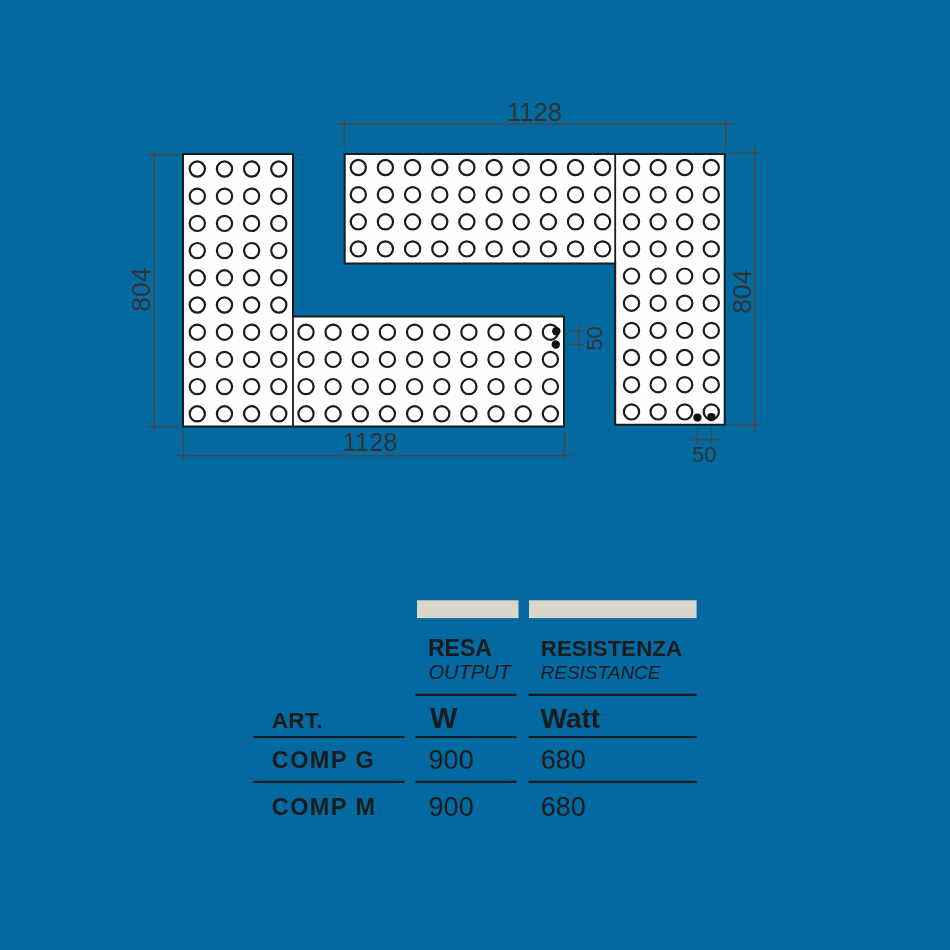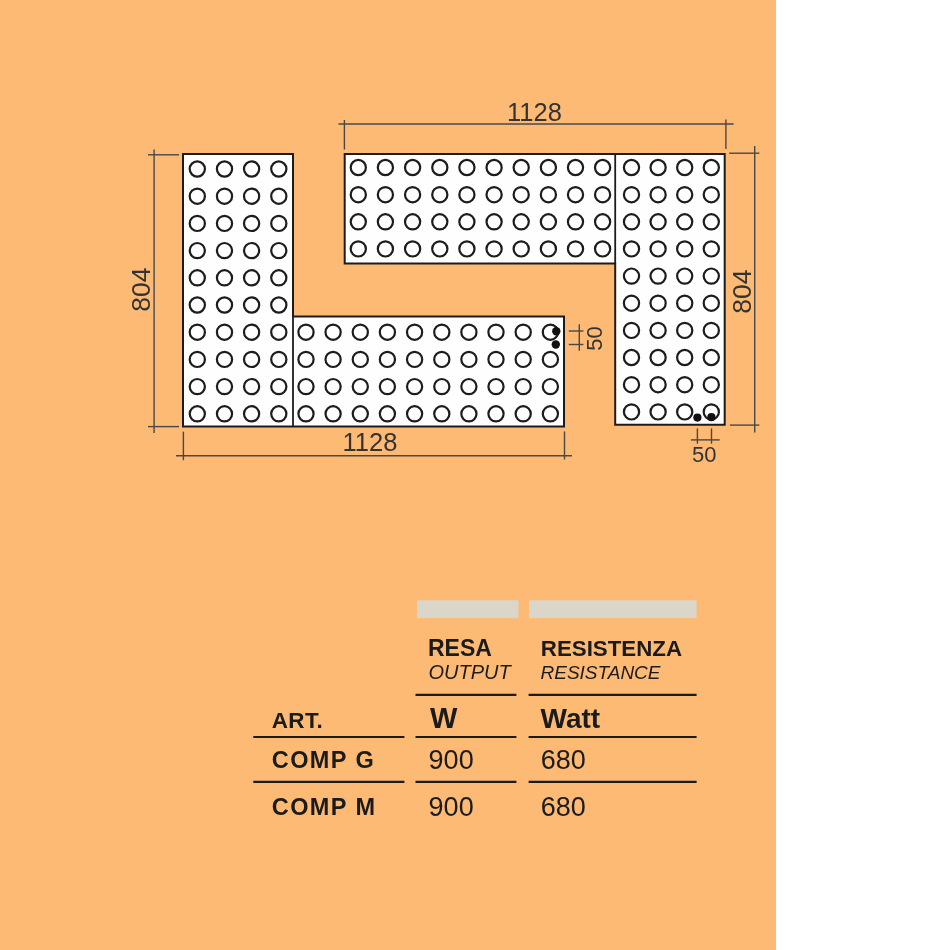--- a/index.html
+++ b/index.html
@@ -1,14 +1,14 @@
 <!DOCTYPE html>
 <html><head><meta charset="utf-8"><title>COMP</title><style>
 html,body{margin:0;padding:0;background:#ffffff;}
-.page{position:relative;width:776px;height:950px;background:#fdba74;overflow:hidden;}
+.page{position:relative;width:950px;height:950px;background:#0369a1;overflow:hidden;}
 text{font-family:"Liberation Sans",sans-serif;}
 </style></head><body>
 <div class="page">
 <svg width="950" height="950" viewBox="0 0 950 950">
 
 <path d="M 183.0 154.0 H 293.0 V 316.5 H 564.0 V 426.4 H 183.0 Z" fill="#fefefe" stroke="#1c1c1c" stroke-width="2"></path>
 
 <line x1="293.0" y1="316.5" x2="293.0" y2="426.4" stroke="#1c1c1c" stroke-width="1.8"></line>
 
 <g fill="none" stroke="#1c1c1c" stroke-width="2.2">

